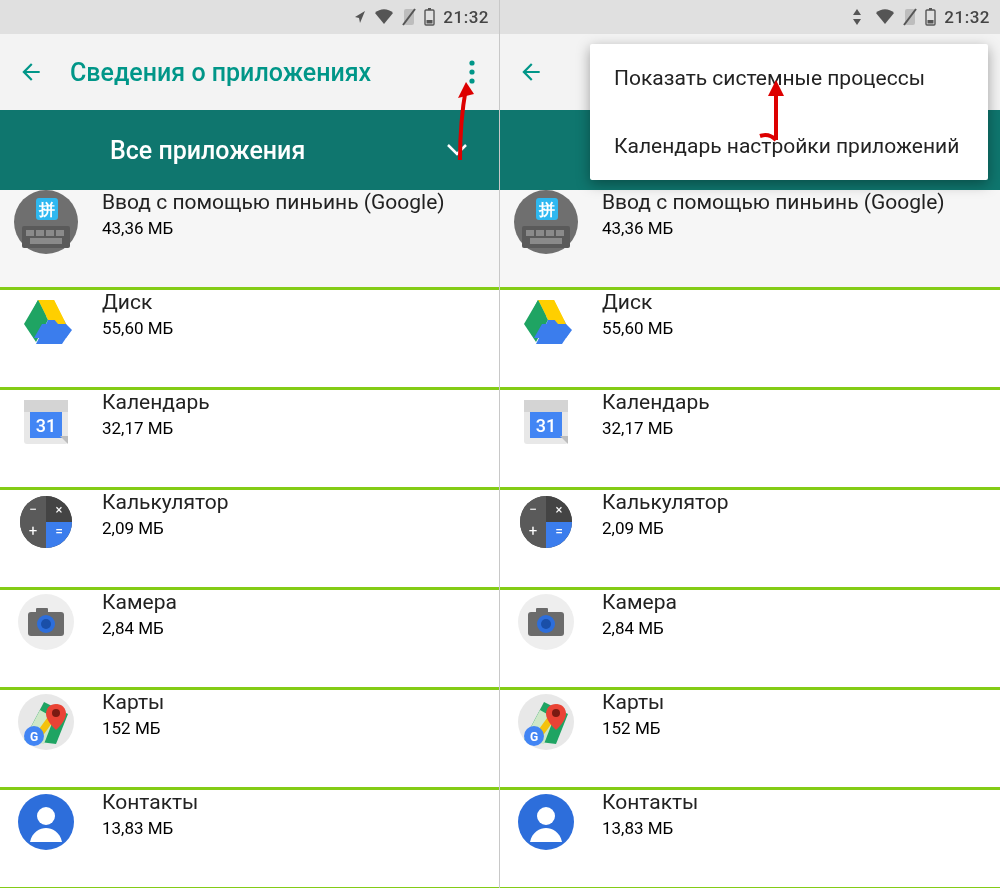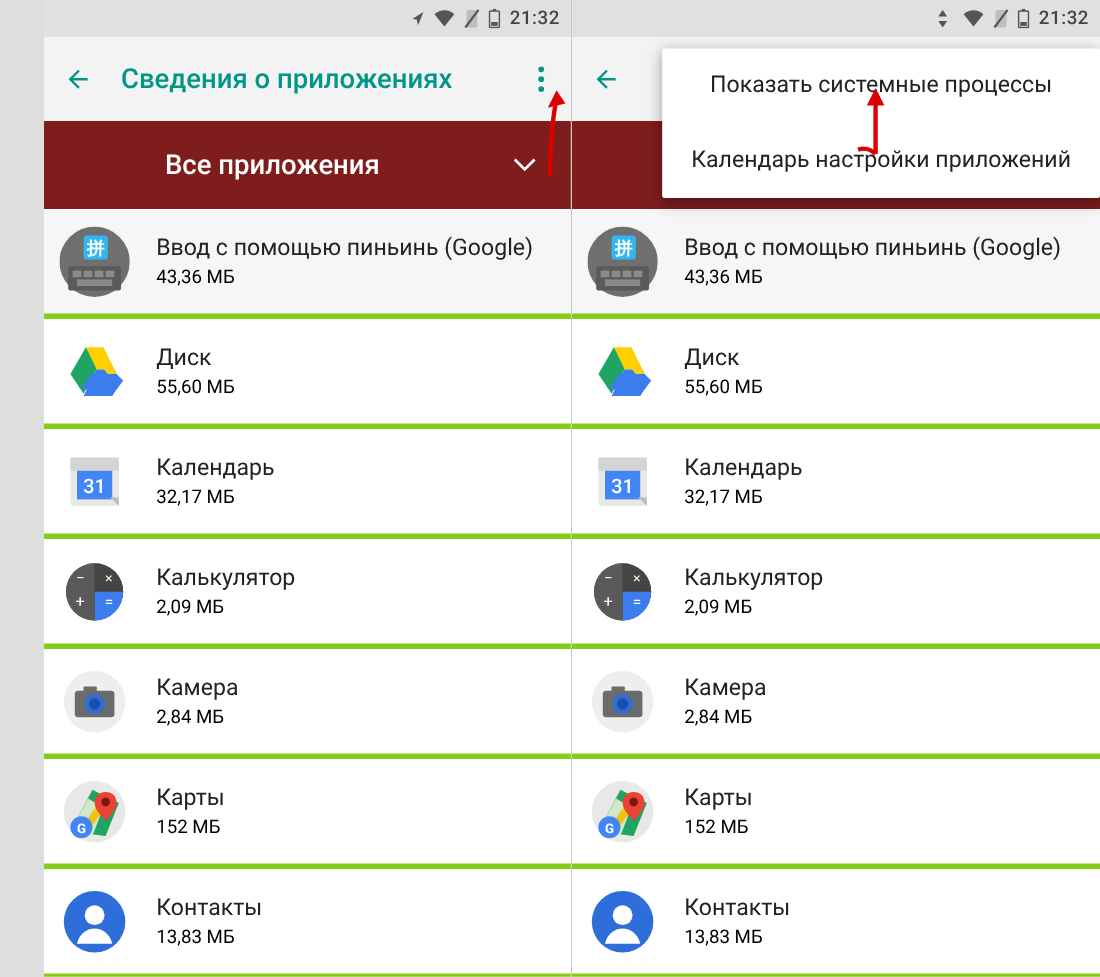--- a/index.html
+++ b/index.html
@@ -7,21 +7,20 @@
     font-family: Roboto, "Segoe UI", Arial, sans-serif;
     background: #dedede;
     width: 1000px;
     height: 888px;
     overflow: hidden;
   }
   .outer {
     display: flex;
     width: 1000px;
     height: 888px;
-    padding-left: 40px;
   }
   .phone {
     width: 500px;
     height: 888px;
     background: #fff;
     position: relative;
     border-right: 1px solid #c8c8c8;
     overflow: hidden;
   }
   .phone:last-child { border-right: none; }
@@ -54,62 +53,61 @@
     color: #009688;
     font-size: 25px;
     font-weight: 500;
     flex: 1;
   }
   .back-arrow { color:#009688; }
   .more-dots { color:#009688; padding:6px; cursor:pointer;}
 
   
   .section-hdr {
-    background: #7f1d1d;
+    background: #0f766e;
     height: 80px;
     display: flex;
     align-items: center;
     padding-left: 110px;
     position: relative;
   }
   .section-hdr .lbl { color:#fff; font-size:25px; font-weight:500; }
   .chev-box { position:absolute; right:28px; top:50%; transform:translateY(-50%); }
 
   
   .list { }
   .row {
     height: 100px;
-    border-bottom: 5px solid #84cc16;
+    border-bottom: 3px solid #84cc16;
     display: flex;
-    align-items: center;
+    align-items: flex-start;
     padding: 0 14px;
     gap: 24px;
     background:#fff;
   }
   .row:first-child { background:#f6f6f6; }
   .iconwrap {
     width: 64px; height: 64px;
     border-radius: 50%;
     display:flex; align-items:center; justify-content:center;
     flex-shrink:0;
     background:#fff;
   }
   .app-name { font-size:21px; color:#222; }
   .app-size { font-size:17px; color:#000000; margin-top:4px; }
 
   
   .popup {
     position:absolute;
-    top:44px; right:0;
+    top:44px; right:12px;
     width:398px;
     background:#fff;
     box-shadow: 0 4px 14px rgba(0,0,0,.35);
     border-radius:2px;
     z-index:50;
-    text-align:center;
   }
   .popup-item {
     padding:22px 24px;
     font-size:21px;
     color:#222;
   }
 
   
   .arrow {
     position:absolute;

